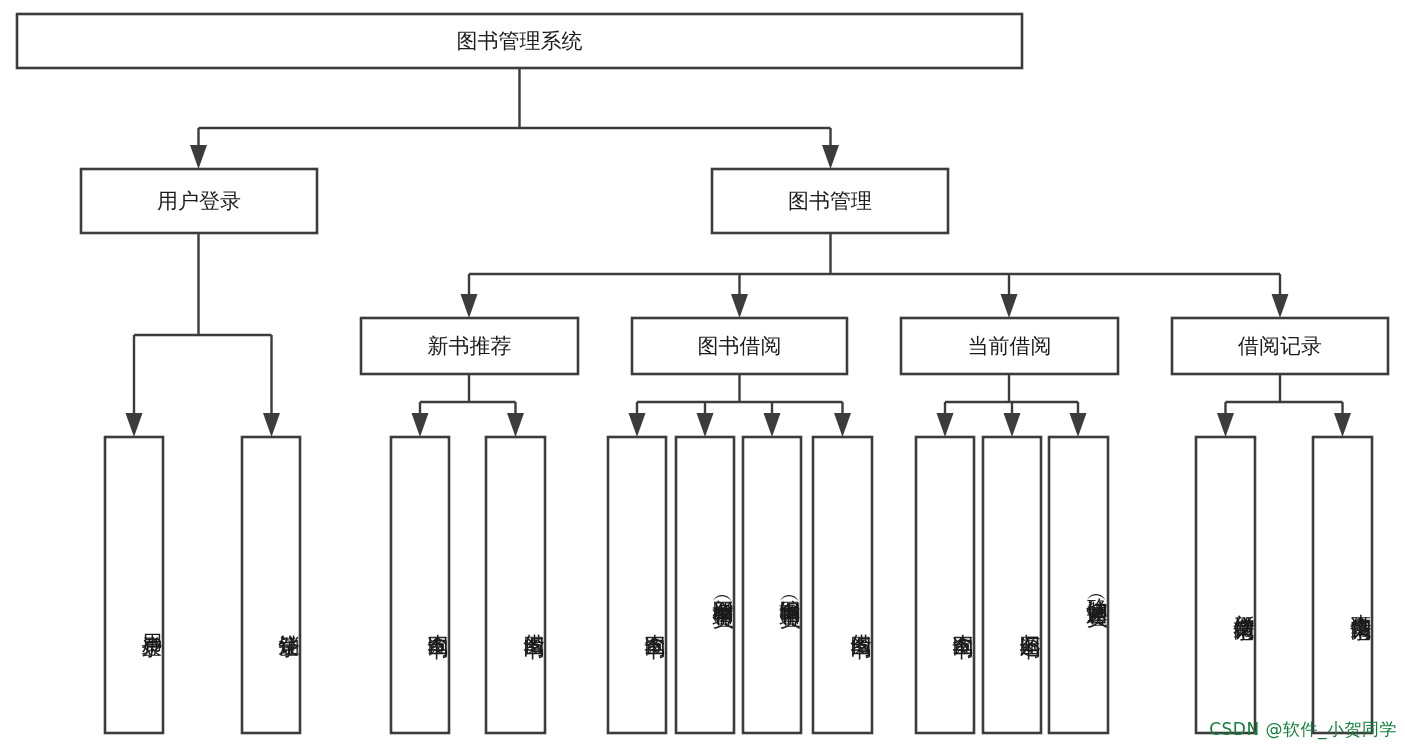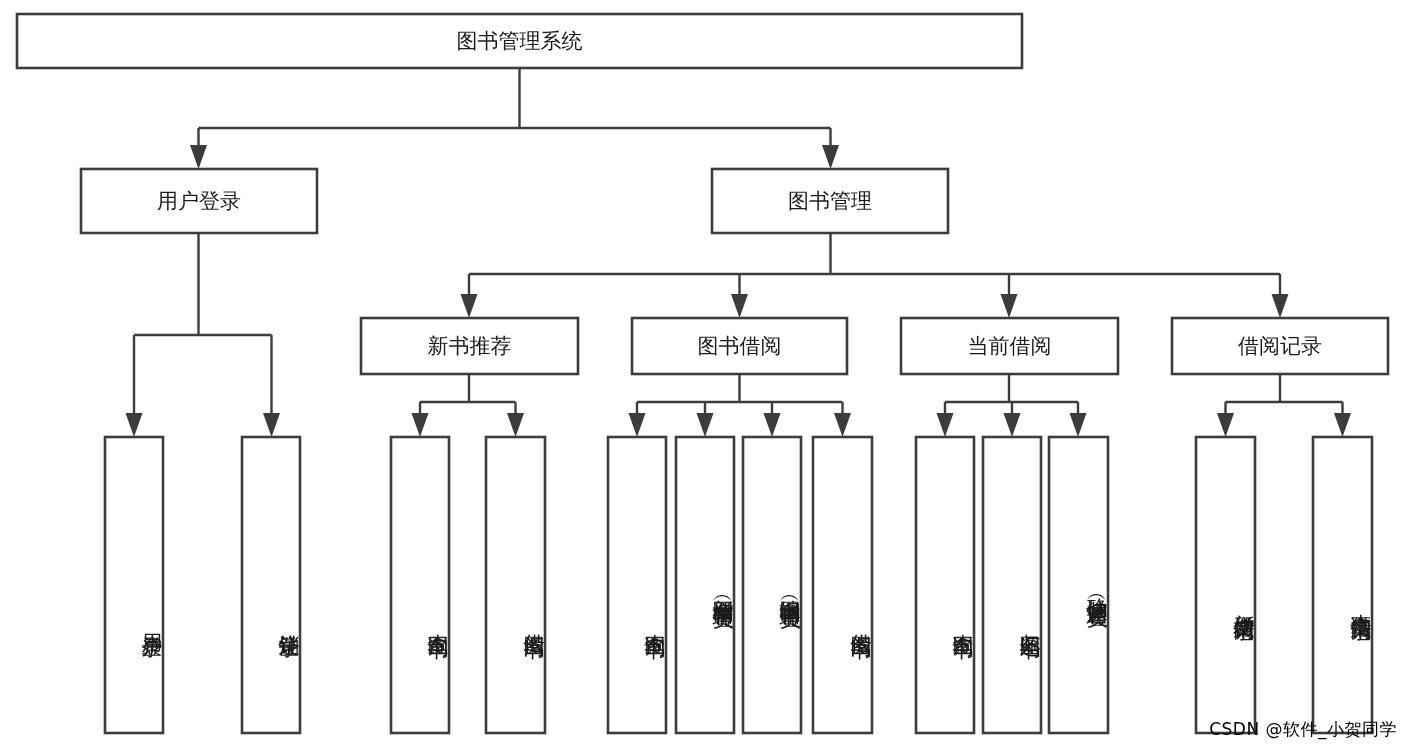--- a/index.html
+++ b/index.html
@@ -58,21 +58,21 @@
     letter-spacing: 1.5px;
     font-family: "DejaVu Sans", "Liberation Sans", sans-serif;
     white-space: nowrap;
     pointer-events: none;
   }
   .watermark {
     position: absolute;
     right: 8px;
     bottom: 6px;
     font-size: 17px;
-    color: #000000;
+    color: #15803d;
     font-family: "DejaVu Sans", "Liberation Sans", sans-serif;
     letter-spacing: 0.5px;
     white-space: nowrap;
     margin-left: 40px;
   }
 </style>
 </head>
 <body>
 
 <div id="canvas-wrap">

